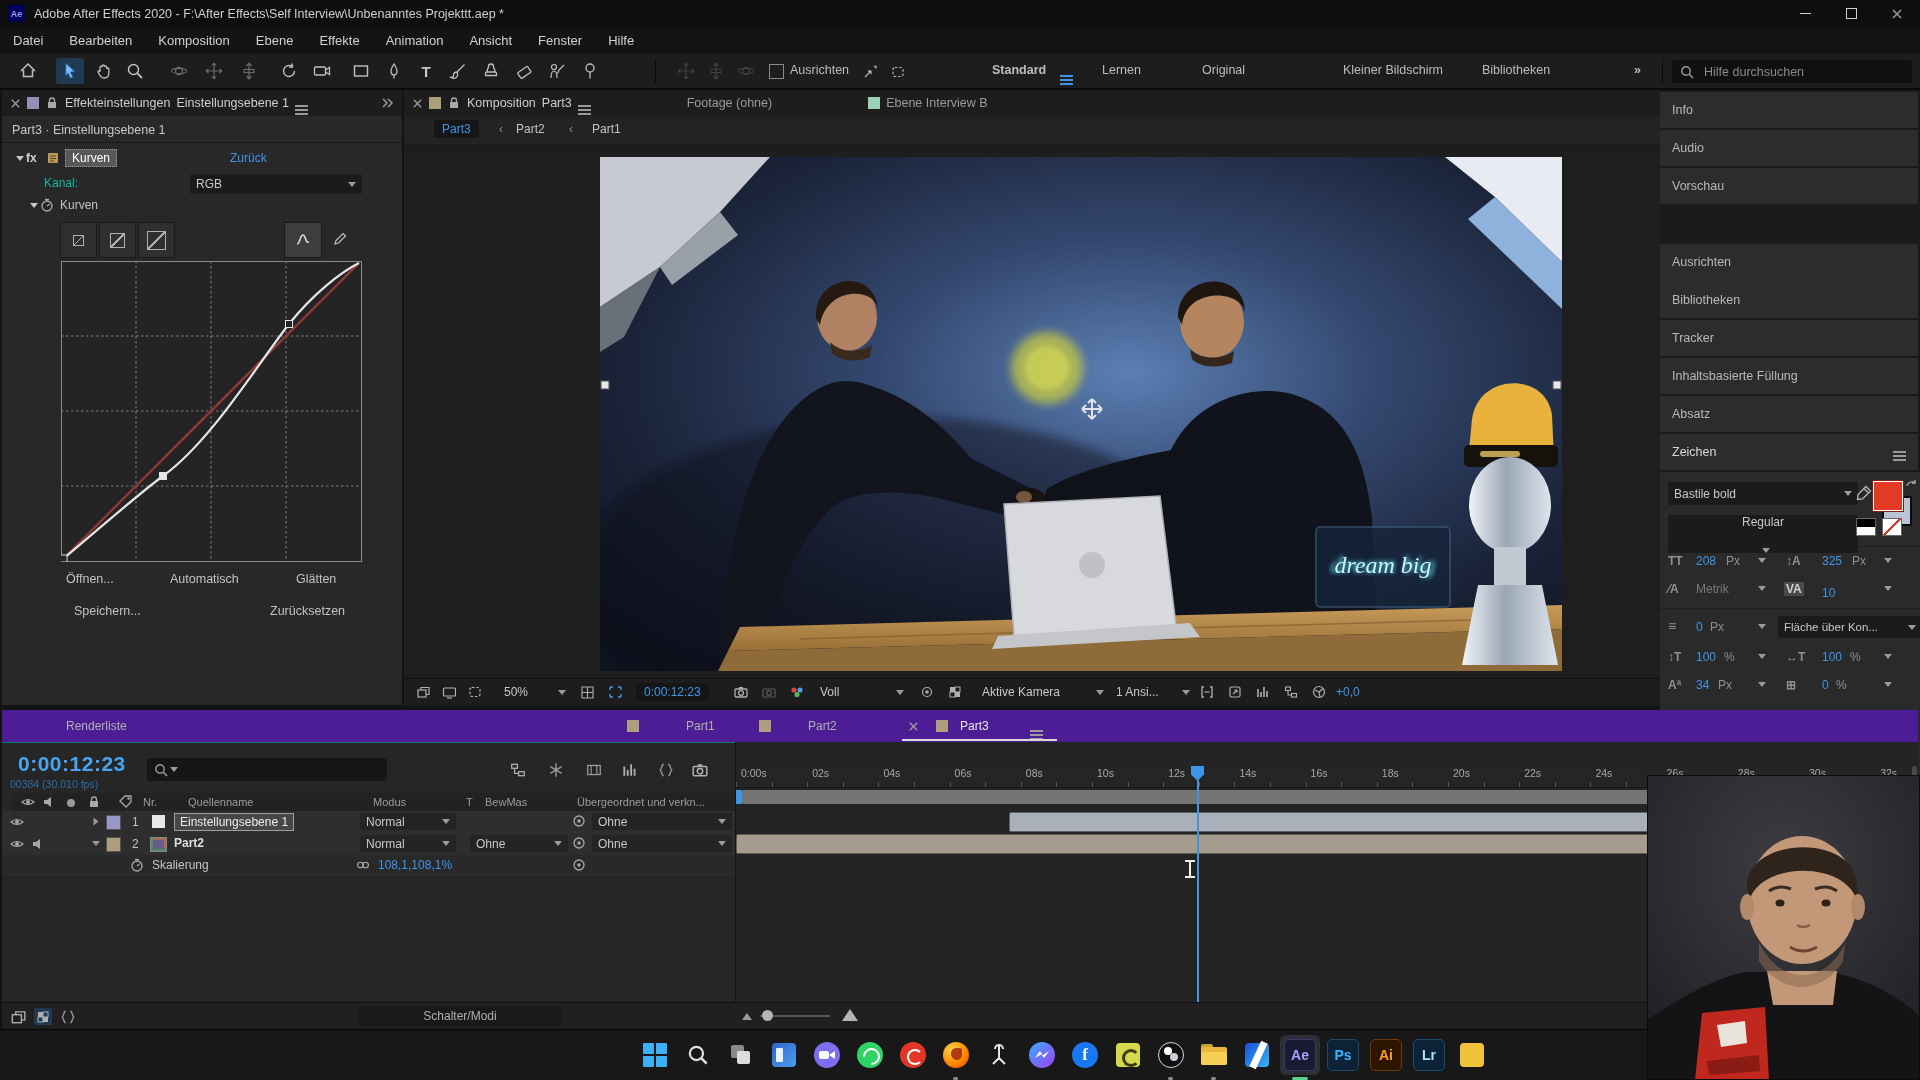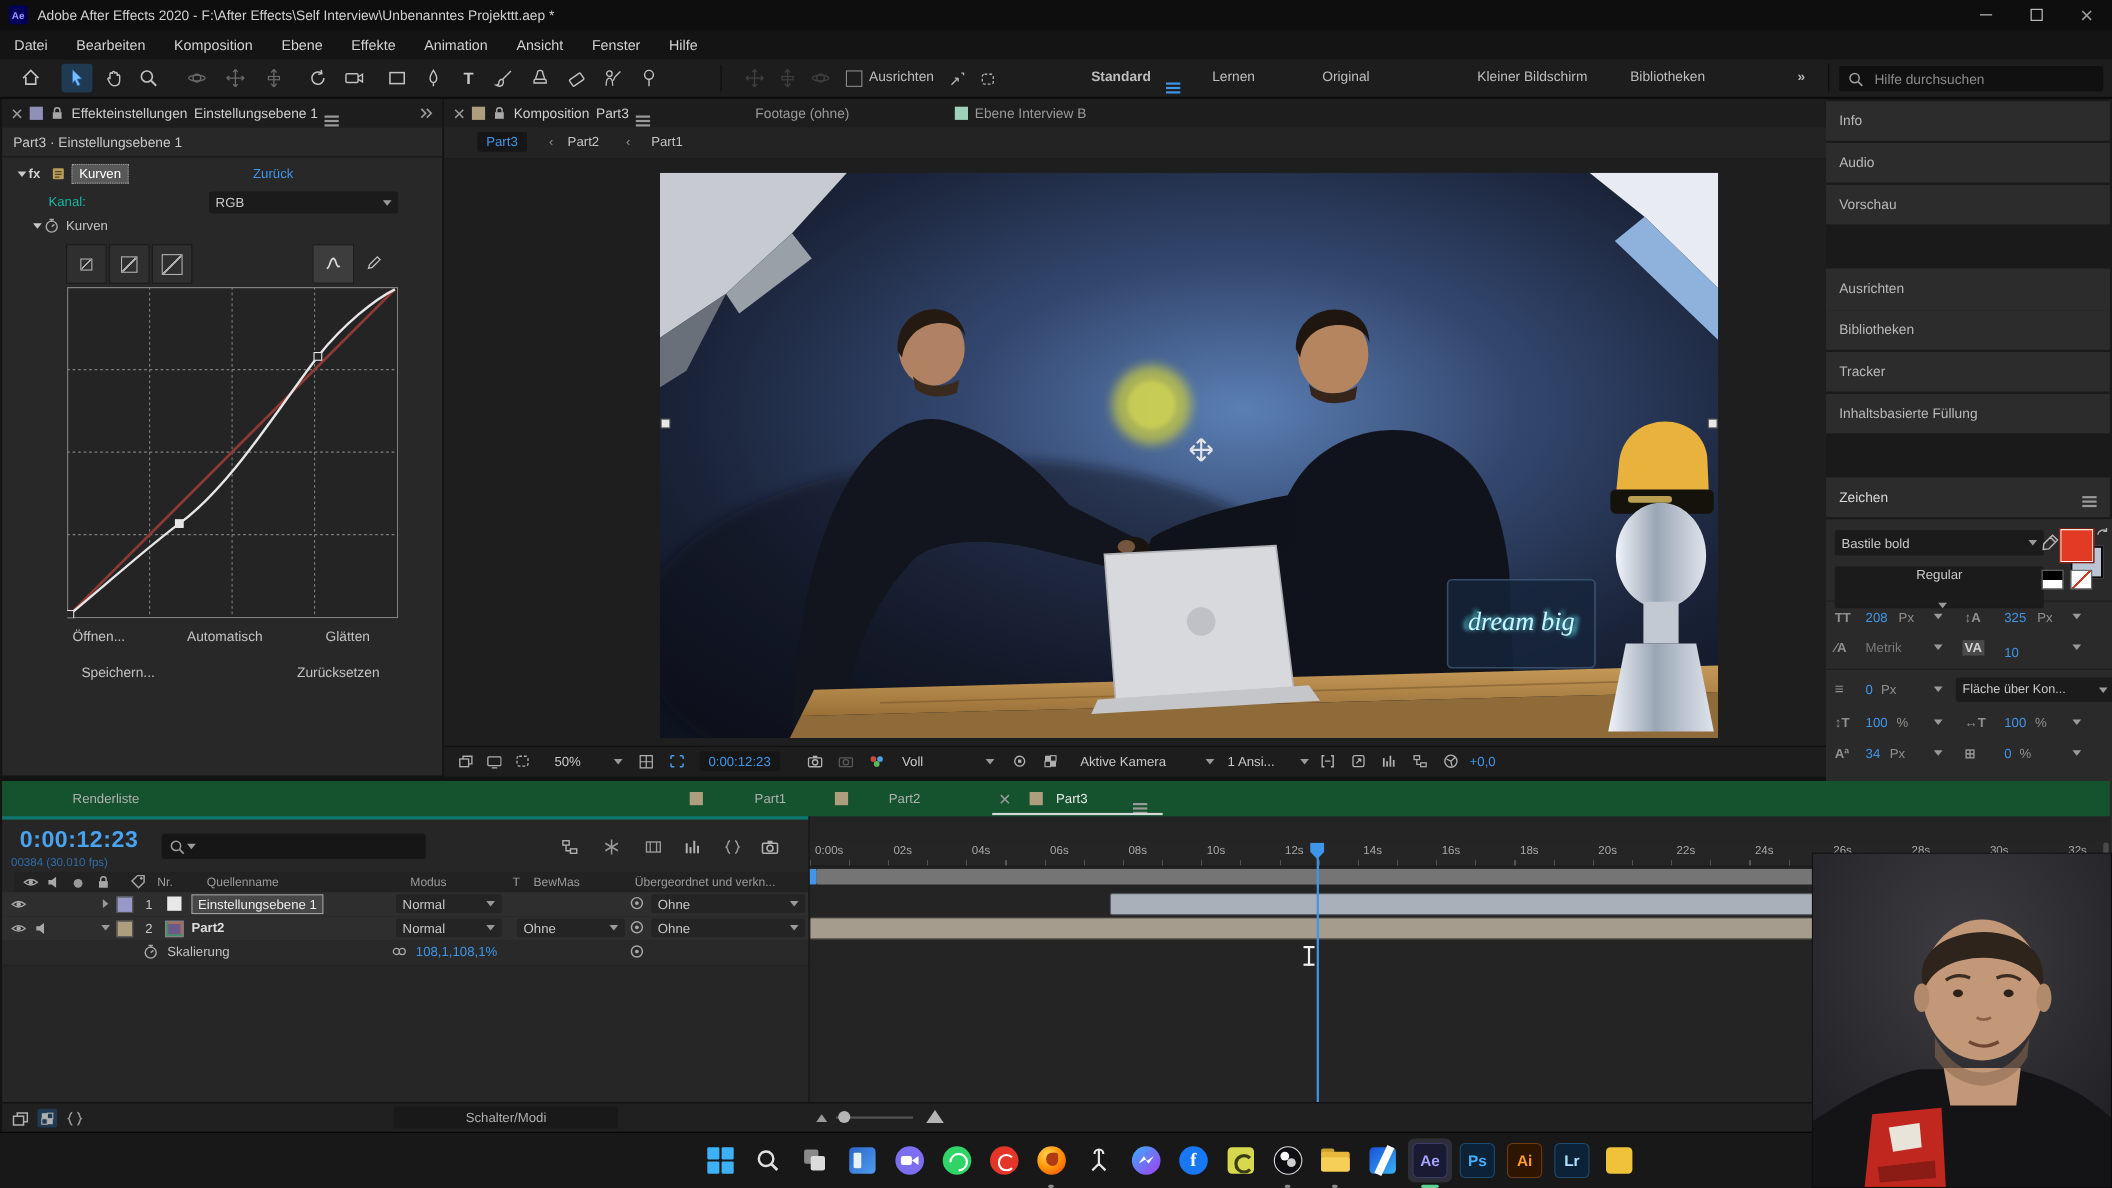--- a/index.html
+++ b/index.html
@@ -674,20 +674,23 @@
       </div>
     <div class="sbrow" style="top:192px;">
         <span>Bibliotheken</span>
       </div>
     <div class="sbrow" style="top:230px;">
         <span>Tracker</span>
       </div>
     <div class="sbrow" style="top:268px;">
         <span>Inhaltsbasierte Füllung</span>
       </div>
+    <div class="sbrow" style="top:306px;">
+        <span>Absatz</span>
+      </div>
     <div class="sbrow" style="top:344px;color:#d8d8d8;">
         <span>Zeichen</span>
         <span class="bars"></span>
       </div>
 
     <div class="a" style="left:0;top:382px;width:260px;height:303px;background:#2a2a2a;">
       <div class="dd" style="left:8px;top:10px;width:178px;height:23px;">
           <span>Bastile bold</span>
           <span class="car"></span>
         </div>
@@ -748,21 +751,21 @@
       <span class="a car" style="left:92px;top:210px;"></span>
       <span class="a tx dim" style="left:126px;top:206px;font-weight:bold;">⊞</span>
       <span class="a tx bl" style="left:162px;top:206px;">0</span>
       <span class="a tx dim" style="left:176px;top:206px;">%</span>
       <span class="a car" style="left:218px;top:210px;"></span>
     </div>
   </div>
 
   <div id="timeline">
 
-    <div class="a" style="left:0;top:0;width:1916px;height:32px;background:#14532d;border-bottom:3px solid #0f766e;">
+    <div class="a" style="left:0;top:0;width:1916px;height:32px;background:#4c1d95;border-bottom:1px solid #0f766e;">
       <span class="a tx" style="left:64px;top:9px;color:#b0b0b0;">Renderliste</span>
       <span class="a sw" style="left:625px;top:10px;background:#ad9f7e;"></span>
       <span class="a tx" style="left:684px;top:9px;color:#b0b0b0;">Part1</span>
       <span class="a sw" style="left:757px;top:10px;background:#ad9f7e;"></span>
       <span class="a tx" style="left:806px;top:9px;color:#b0b0b0;">Part2</span>
       <svg class="a ic" style="left:906px;top:11px" width="11" height="11" viewBox="0 0 12 12">
           <use href="#xx"></use>
         </svg>
       <span class="a sw" style="left:934px;top:10px;background:#ad9f7e;"></span>
       <span class="a tx" style="left:958px;top:9px;color:#e8e8e8;">Part3</span>

